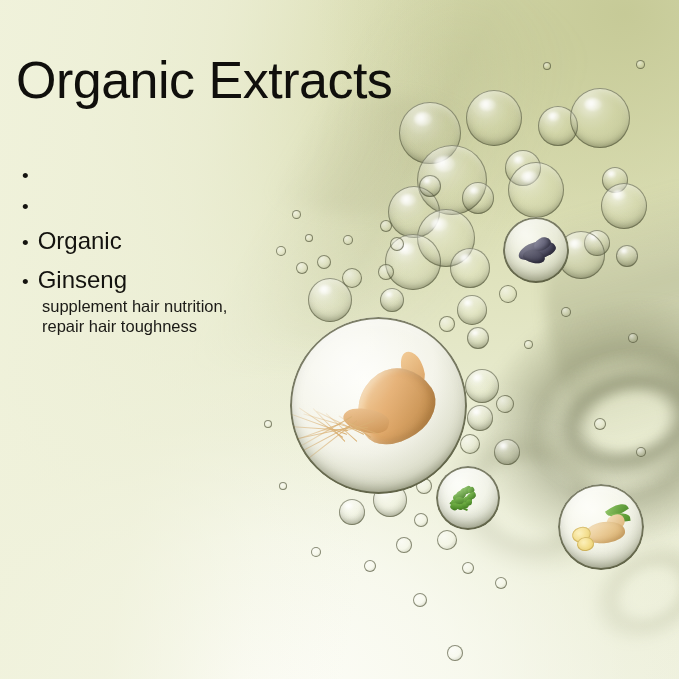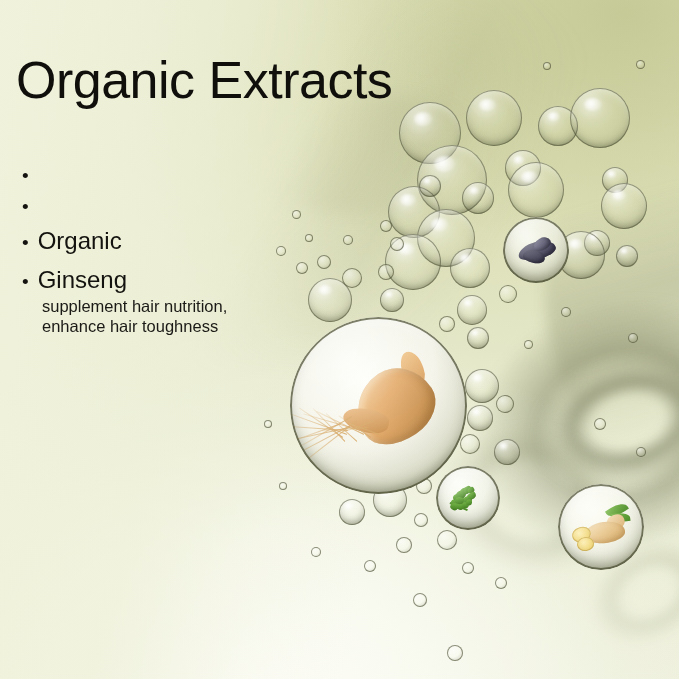--- a/index.html
+++ b/index.html
@@ -516,18 +516,18 @@
             <span class="bullet-dot">•</span>
             <span class="extract-name">Organic</span>
           </div>
         </li>
         <li class="extract-item">
           <div class="extract-head">
             <span class="bullet-dot">•</span>
             <span class="extract-name">Ginseng</span>
           </div>
           <p class="extract-desc">supplement hair nutrition,
-enhance hair toughness</p>
+repair hair toughness</p>
         </li>
       </ul>
   </div>
 
 </div>
 
 </body></html>

